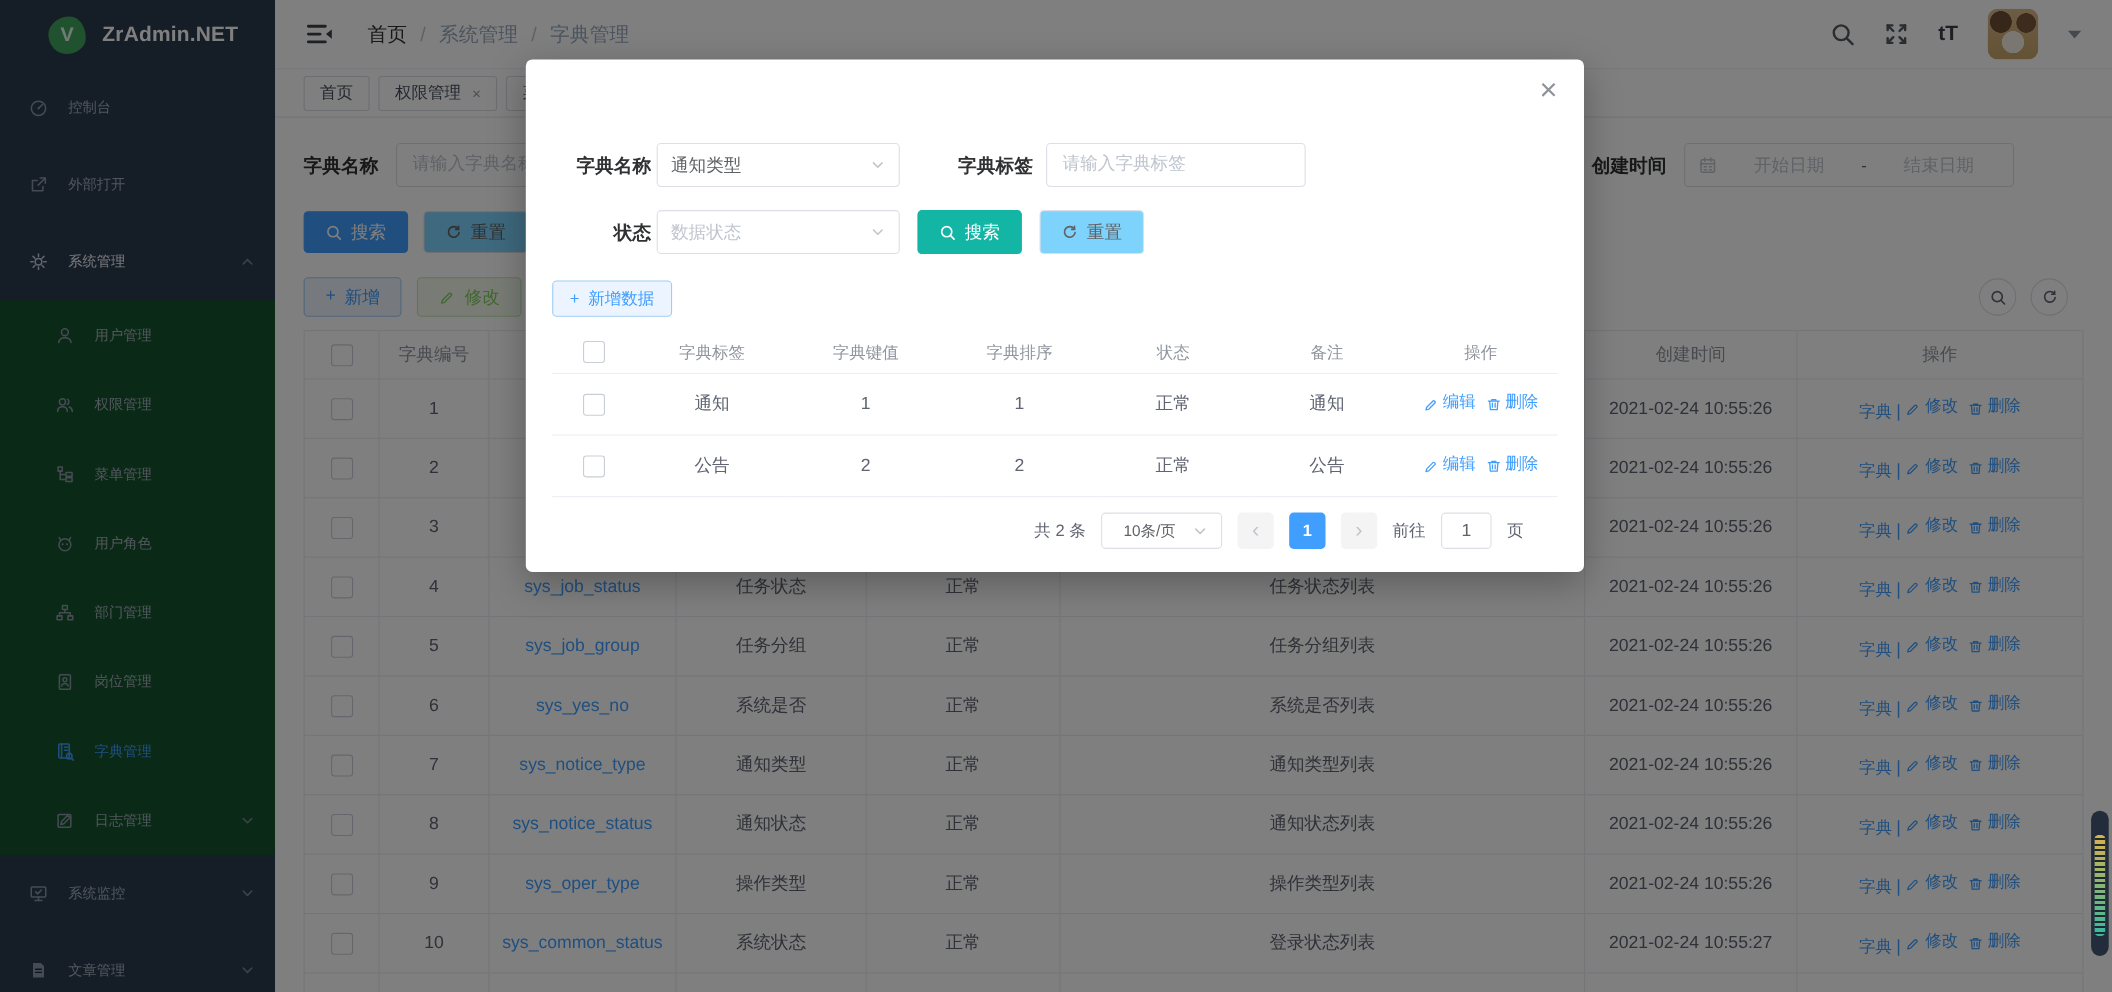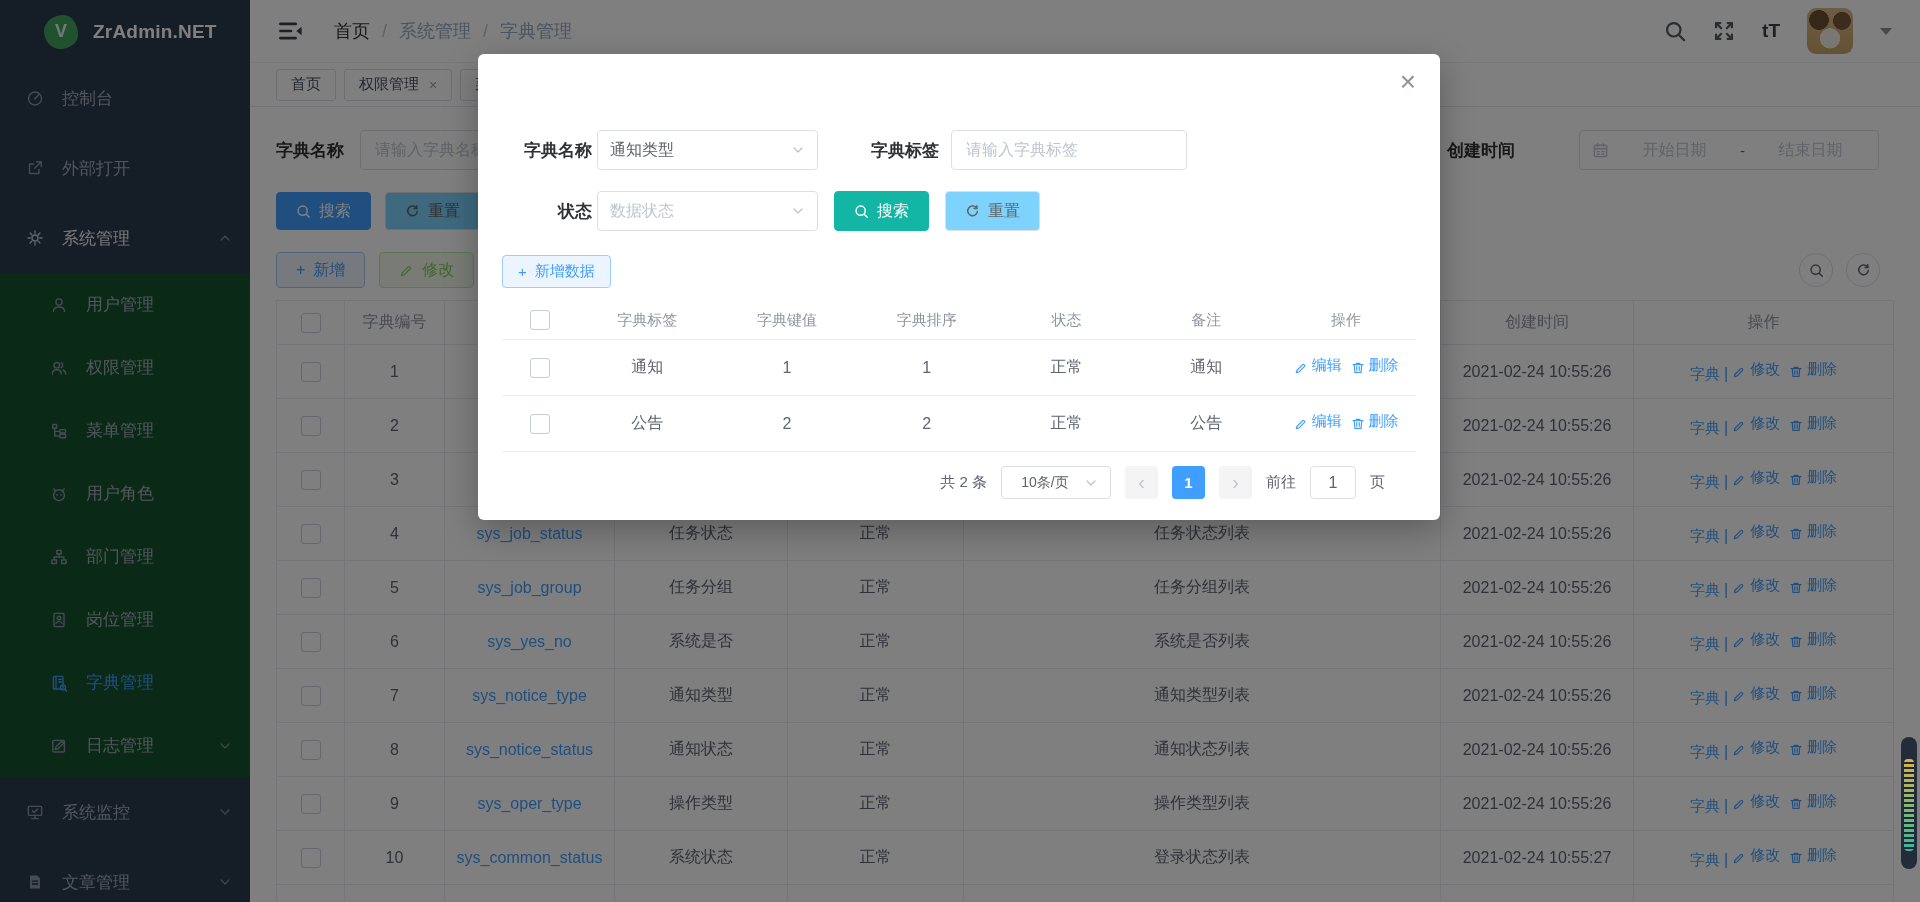--- a/index.html
+++ b/index.html
@@ -5,21 +5,21 @@
   html,body{margin:0;padding:0;}
   body{width:1920px;height:902px;position:relative;overflow:hidden;background:#fff;
        font-family:"Liberation Sans","DejaVu Sans",sans-serif;color:#303133;}
   a{text-decoration:none;cursor:pointer;}
   
   .sidebar{position:absolute;left:0;top:0;width:250px;height:902px;background:#2b3a4e;z-index:1;}
   .logo{height:63px;display:flex;align-items:center;padding-left:44px;gap:15px;cursor:pointer;}
   .logo-blob{width:34px;height:34px;background:#42a55e;border-radius:58% 42% 52% 48%/48% 58% 42% 52%;
              display:flex;align-items:center;justify-content:center;color:#e8f5ec;font-weight:bold;font-size:18px;}
   .logo-title{color:#fff;font-size:19px;font-weight:bold;letter-spacing:.2px;}
-  .menu-item{height:70px;display:flex;align-items:center;padding:0 18px 0 26px;color:#a3aeba;font-size:17px;gap:18px;cursor:pointer;}
+  .menu-item{height:70px;display:flex;align-items:center;padding:0 18px 0 26px;color:#a3aeba;font-size:13px;gap:18px;cursor:pointer;}
   .menu-item .mi-icon{width:18px;height:18px;flex:0 0 18px;color:#8b97a4;}
   .menu-item .mi-label{flex:1;white-space:nowrap;}
   .menu-item .mi-caret{width:14px;height:14px;color:#7a8795;}
   .menu-item.parent-open{color:#eef2f7;}
   .menu-item.parent-open .mi-icon{color:#c3cdd8;}
   .submenu{background:#14532d;}
   .submenu .menu-item{height:63px;padding-left:50px;}
   .submenu .menu-item.active{color:#409eff;}
   .submenu .menu-item.active .mi-icon{color:#409eff;}
   .chev-up{transform:rotate(180deg);}
@@ -48,21 +48,21 @@
   .tab-close{font-size:14px;color:#9ca3ad;cursor:pointer;}
   .content{position:relative;width:1670px;height:795px;}
   
   .f-label{font-size:17px;font-weight:bold;color:#303133;white-space:nowrap;}
   .row-name{position:absolute;left:26px;top:23px;display:flex;align-items:center;gap:16px;height:40px;}
   .inp{height:40px;box-sizing:border-box;border:1px solid #dcdfe6;border-radius:4px;padding:0 14px;font-size:16px;
        color:#606266;font-family:inherit;outline:none;background:#fff;}
   .inp::placeholder{color:#bfc5ce;}
   .row-date{position:absolute;left:1197px;top:23px;display:flex;align-items:center;gap:16px;height:40px;}
   .date-range{width:300px;height:40px;box-sizing:border-box;border:1px solid #dcdfe6;border-radius:4px;
-      display:flex;align-items:center;padding:0 12px;gap:10px;cursor:pointer;margin-left:48px;}
+      display:flex;align-items:center;padding:0 12px;gap:10px;cursor:pointer;}
   .dr-ph{color:#bfc5ce;font-size:16px;flex:1;text-align:center;}
   .dr-sep{color:#606266;font-size:15px;}
   .cal-ic{width:17px;height:17px;color:#c0c4cc;}
   .btn{height:38px;box-sizing:border-box;border-radius:4px;border:1px solid #dcdfe6;background:#7dd3fc;color:#606266;
        font-size:16px;font-family:inherit;display:inline-flex;align-items:center;gap:8px;padding:0 19px;cursor:pointer;}
   .btn .b-ic{width:15px;height:15px;}
   .btn-primary{background:#409eff;border-color:#409eff;color:#fff;}
   .btn-teal{background:#13b5a5;border-color:#13b5a5;color:#fff;}
   .btn-plain-blue{background:#ecf5ff;border-color:#9ecdf5;color:#409eff;}
   .btn-plain-green{background:#f0f9eb;border-color:#c2e7b0;color:#85ce61;}

